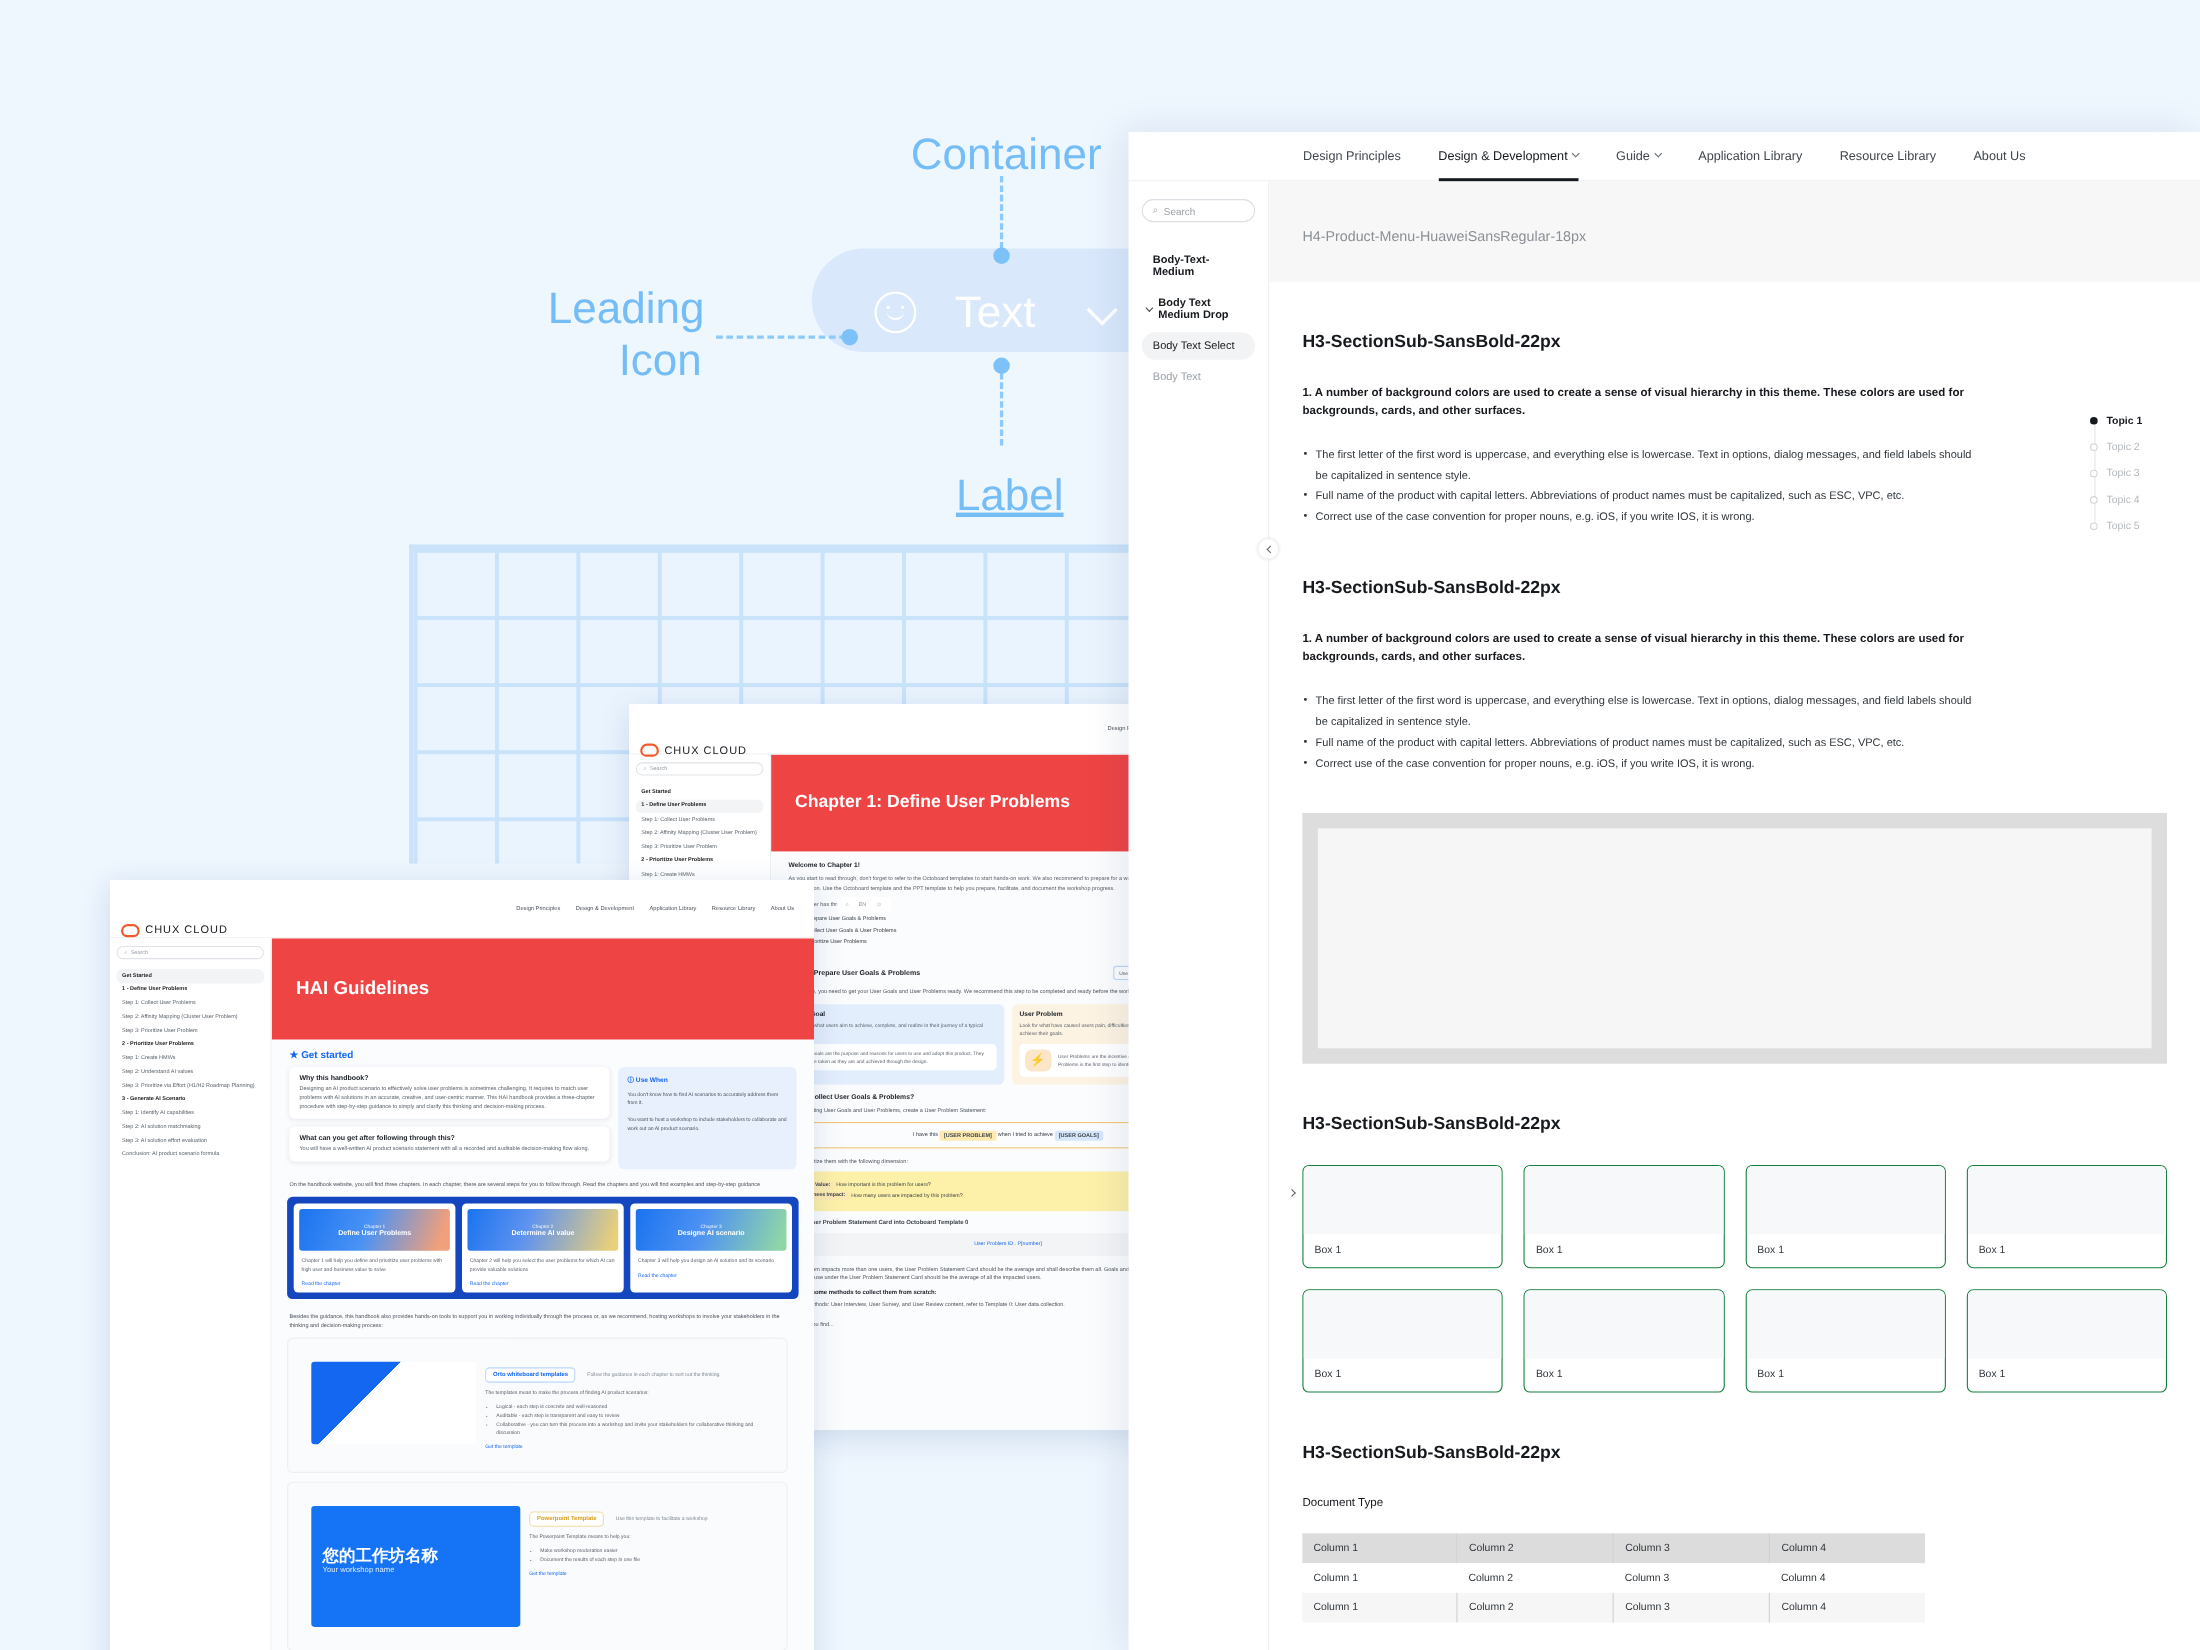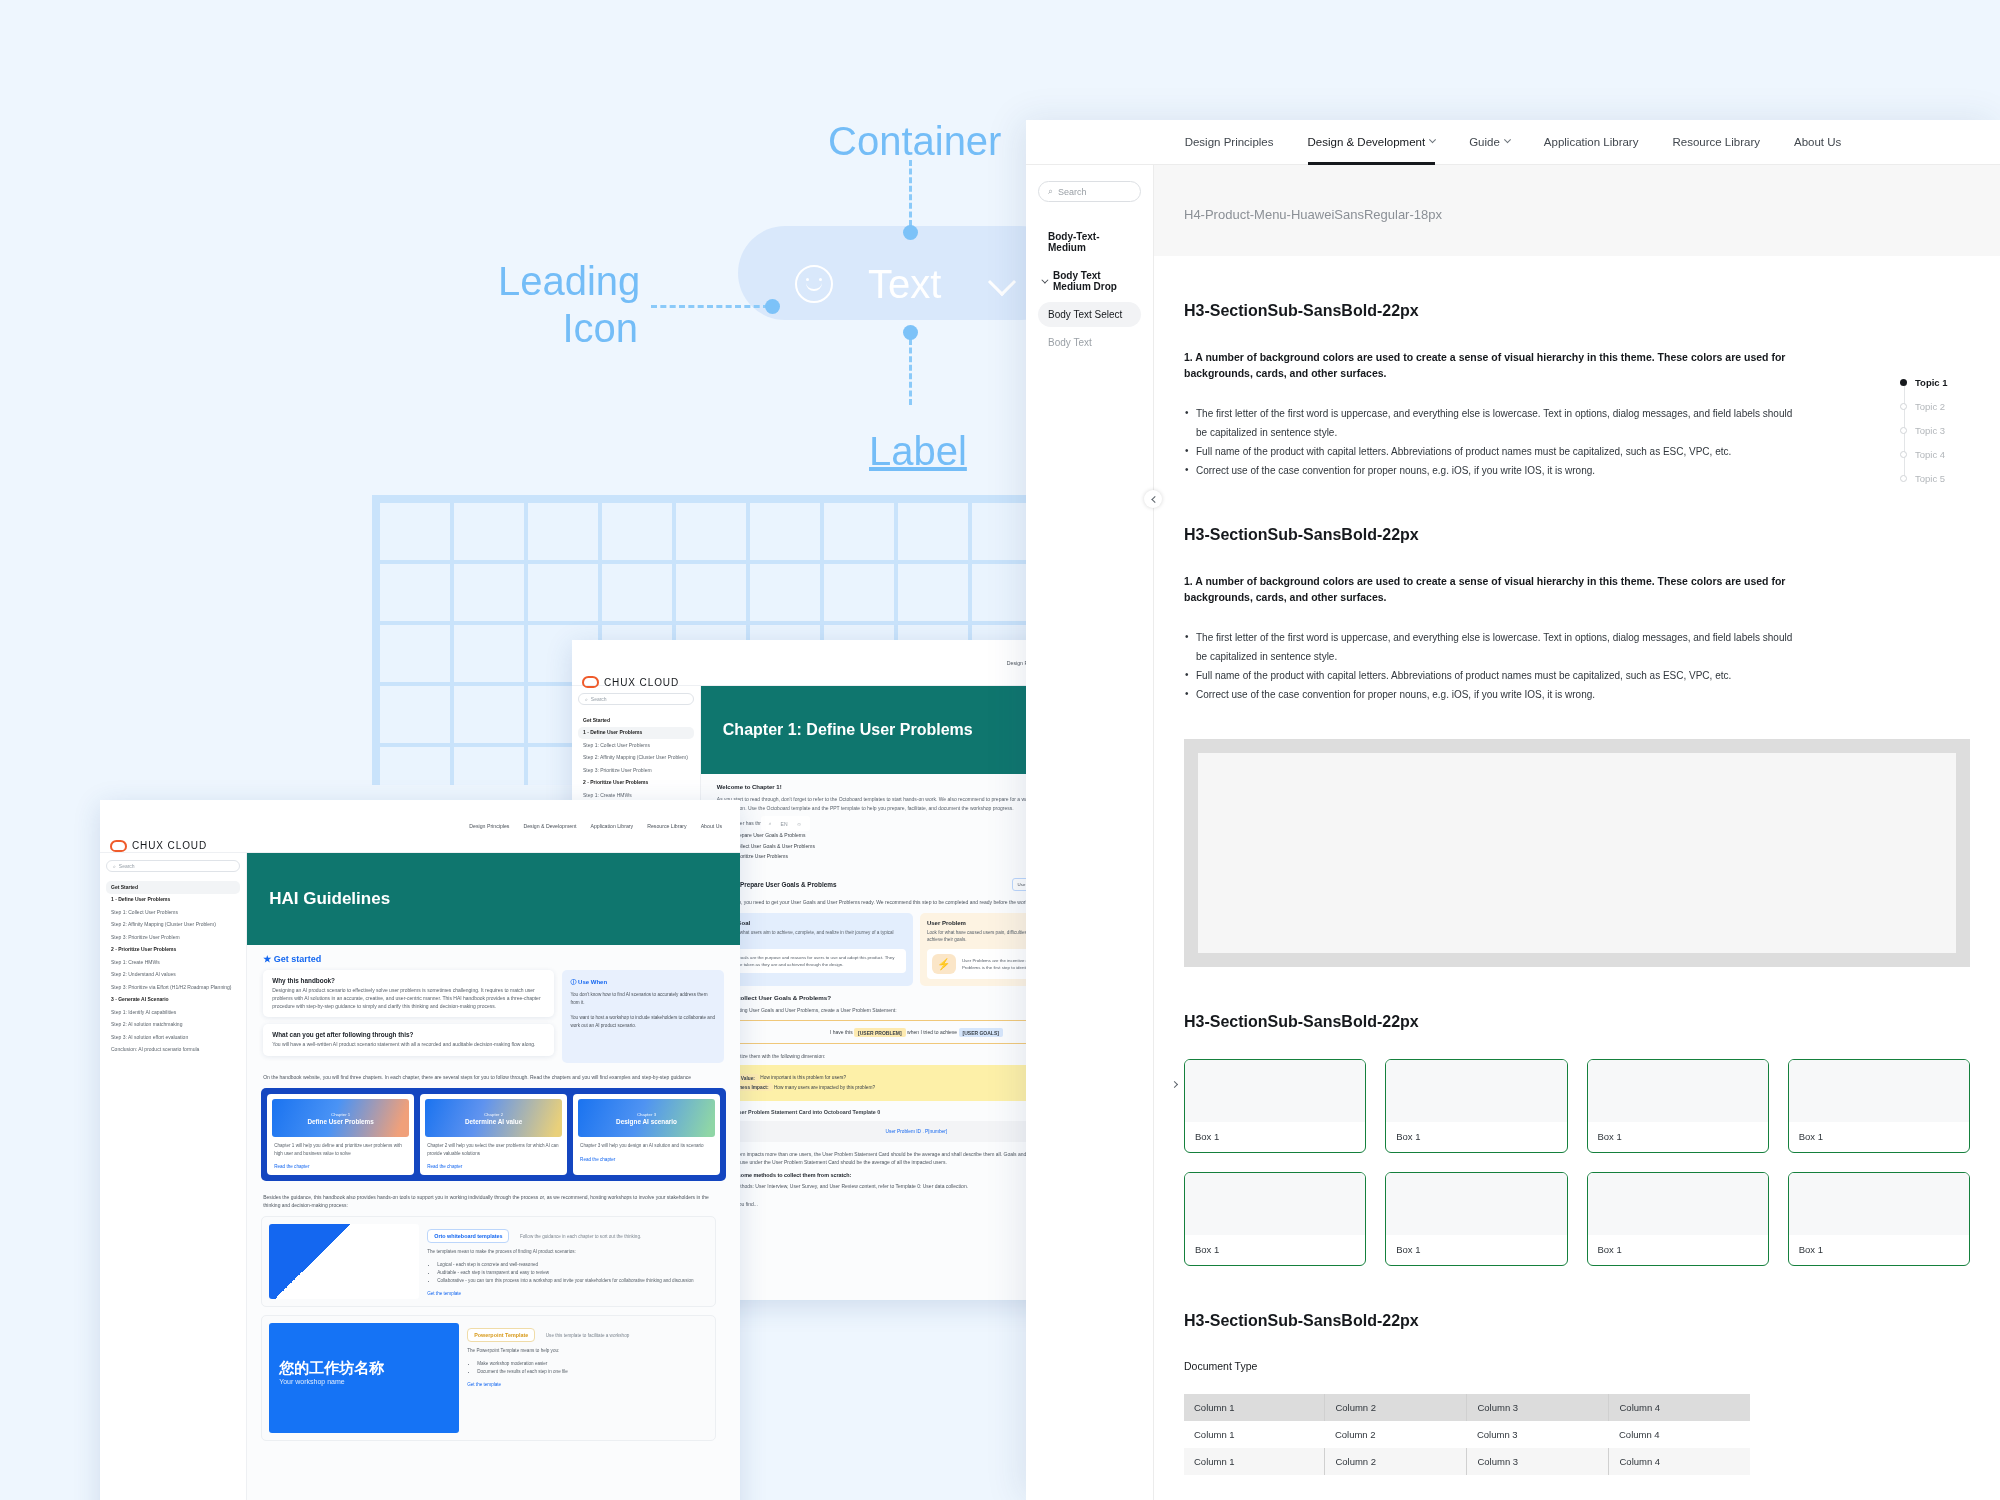--- a/index.html
+++ b/index.html
@@ -102,21 +102,21 @@
   .shot-search {
     height: 12px; border: 1px solid #dfe3e8; border-radius: 9px;
     font-size: 5px; color: #97a0a8; display: flex; align-items: center;
     padding-left: 6px; gap: 3px; margin-bottom: 9px;
   }
   .side-item { font-size: 5px; line-height: 1.5; padding: 2.5px 5px; color: #5d656d; }
   .side-item.grp { font-weight: bold; color: #222; }
   .side-item.sel { background: #f2f4f6; border-radius: 5px; font-weight: bold; color:#222; }
   .shot-main { flex: 1; background: #fbfcfd; overflow: hidden; position: relative; }
   .shot-hero {
-    background: #0f766e; color: #fff; font-weight: bold;
+    background: #ef4444; color: #fff; font-weight: bold;
     display: flex; align-items: center; padding-left: 22px;
   }
 
   #shot-front { left: 100px; top: 800px; width: 640px; height: 760px; }
   #shot-mid   { left: 572px; top: 640px; width: 560px; height: 660px; }
 
   .sec-title { font-size: 9px; font-weight: bold; color: #1467f0; margin: 9px 0 6px 16px; }
   .wcard {
     background: #fff; border-radius: 5px; box-shadow: 0 1px 5px rgba(30,60,110,.1);
     padding: 7px 9px; margin: 0 0 7px 0;
@@ -134,21 +134,21 @@
   .chap-head .n { font-size: 4.4px; opacity: .92; }
   .chap-head .t { font-size: 6.4px; font-weight: bold; }
   .c1 { background: linear-gradient(110deg,#1a73f0,#4a93f5 45%,#f0a07a 92%); }
   .c2 { background: linear-gradient(110deg,#1a73f0,#5f93ef 40%,#e9d07a 95%); }
   .c3 { background: linear-gradient(110deg,#1a73f0,#4f93f2 45%,#8fd6a6 95%); }
   .chap p { font-size: 4.6px; color: #5a626b; line-height: 1.65; margin: 5px 2px; }
   .chap .lnk { font-size: 4.6px; color: #1467f0; margin: 7px 2px 1px; }
 
   .tmpl-card {
     margin: 0 24px 8px 14px; background: #fafbfc; border: 1px solid #eceff2;
-    border-radius: 5px; padding: 7px; display: flex; gap: 8px;
+    border-radius: 5px; padding: 21px; display: flex; gap: 8px;
   }
   .tmpl-thumb { width: 150px; height: 75px; border-radius: 3px; flex: none; }
   .tmpl-pill {
     display: inline-block; font-size: 5.4px; font-weight: bold; color: #1467f0;
     border: 1px solid #bcd6fb; border-radius: 4px; padding: 3px 6px; background:#fff;
   }
   .tmpl-note { font-size: 4.6px; color: #7d8690; display: inline-block; margin-left: 6px; }
   .tmpl-card ul { margin: 5px 0 0 10px; }
   .tmpl-card li, .tmpl-card .tp { font-size: 4.6px; color: #5a626b; line-height: 1.7; }
 

